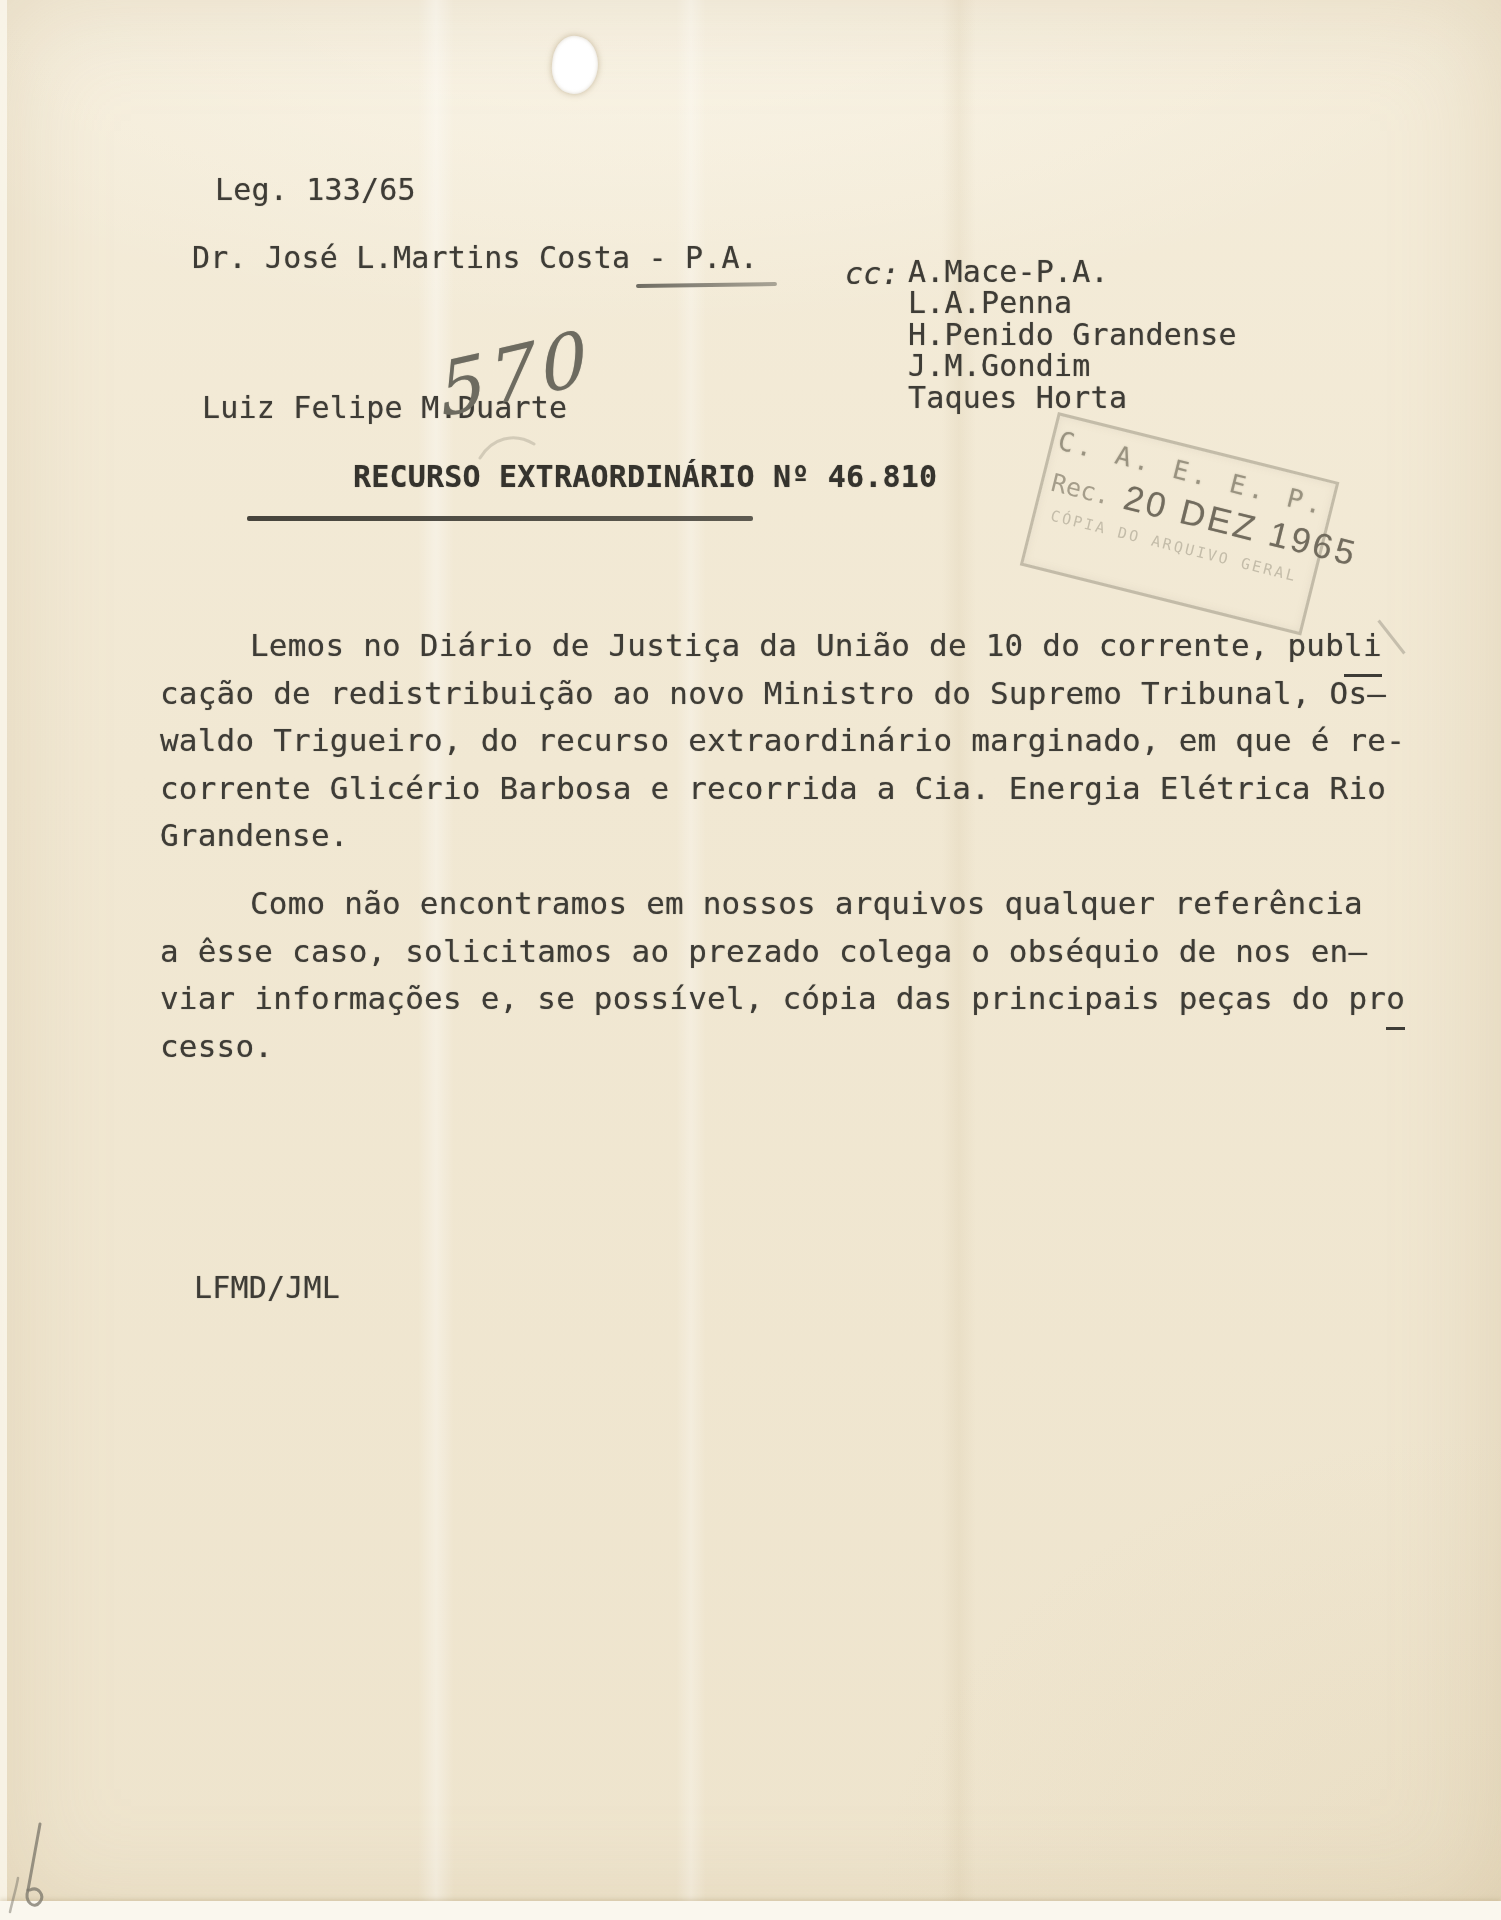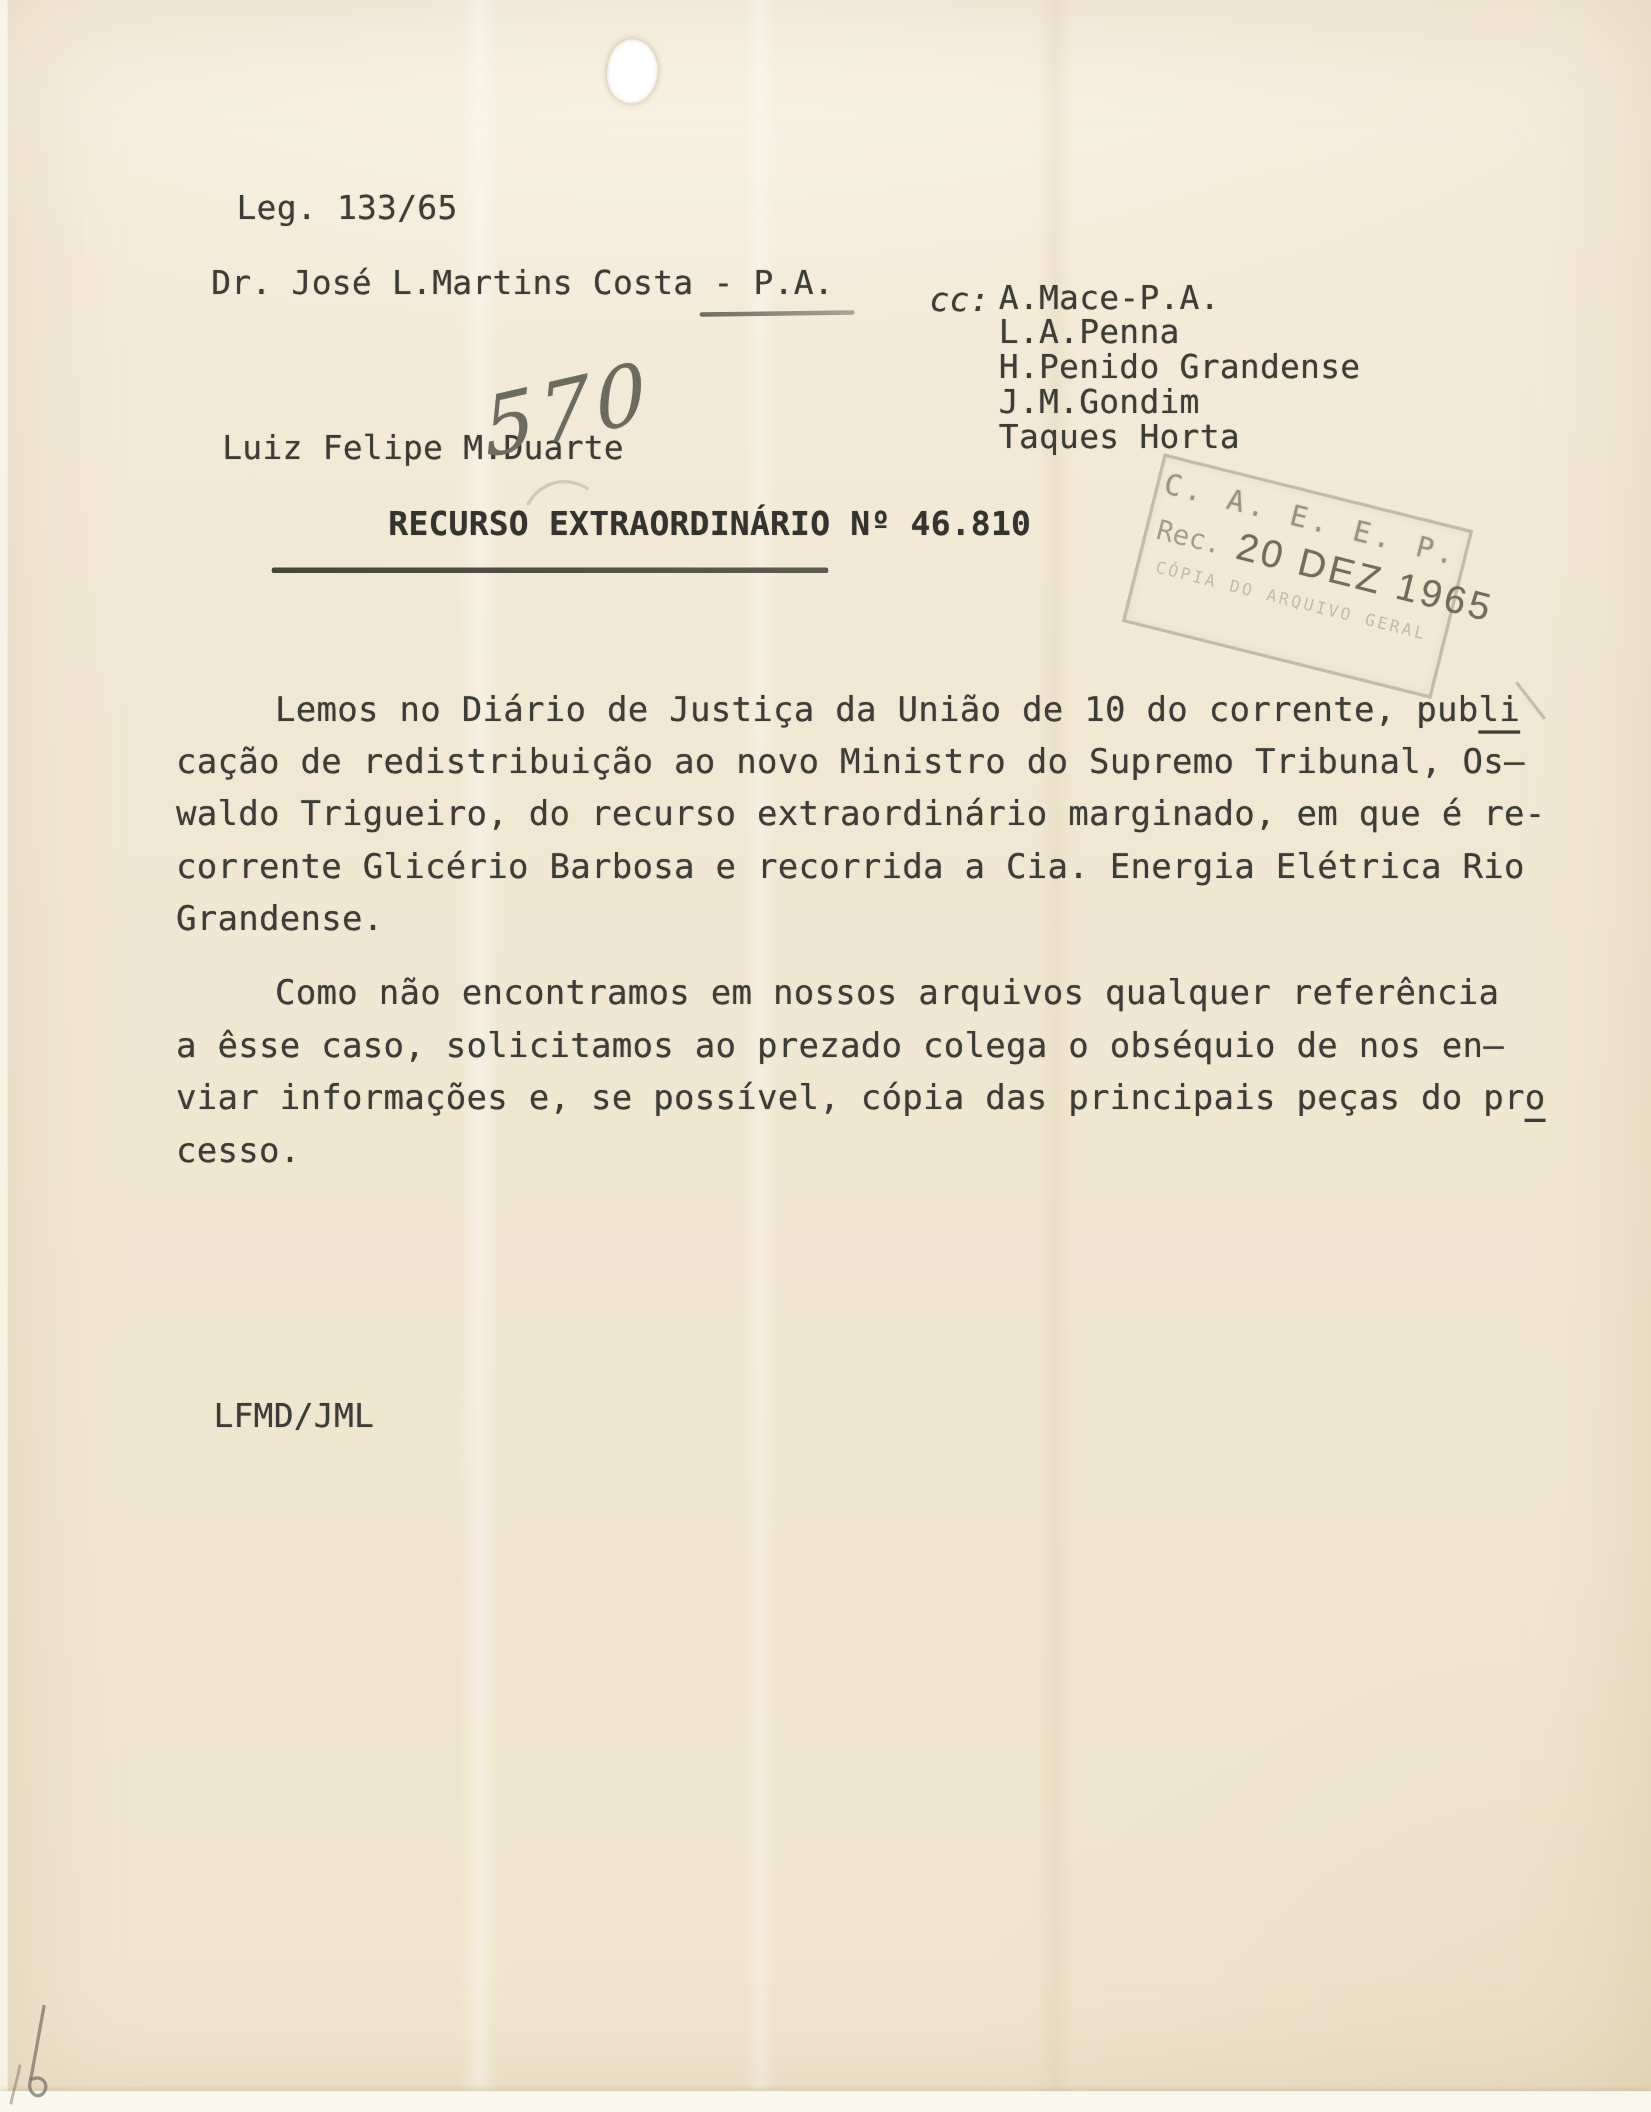--- a/index.html
+++ b/index.html
@@ -39,21 +39,21 @@
     border-radius:2px;transform:rotate(-0.8deg);
   }
   .subject-underline{
     position:absolute;left:247px;top:516px;width:506px;height:5px;
     background:linear-gradient(90deg,rgba(56,54,47,0.92),rgba(56,54,47,0.8));
     border-radius:2px;
   }
   .cc-name{line-height:31.4px;}
   .para{position:absolute;width:1250px;font-size:31px;}
   .bline{line-height:47.6px;white-space:pre;}
-  .bline .uline{border-bottom:3px solid currentColor;padding-bottom:1px;}
+  .bline .uline{border-bottom:3px solid currentColor;padding-bottom:11px;}
   .indented .bline:first-child{text-indent:90px;}
   .handnum{
     position:absolute;left:438px;top:330px;
     font-family:"DejaVu Serif","Liberation Serif",serif;
     font-style:italic;font-size:74px;color:#6d6b60;
     letter-spacing:5px;
     transform:rotate(-13deg) skewX(-8deg);
     text-shadow:0 0 1px rgba(109,107,96,0.4);
   }
   .stamp{

